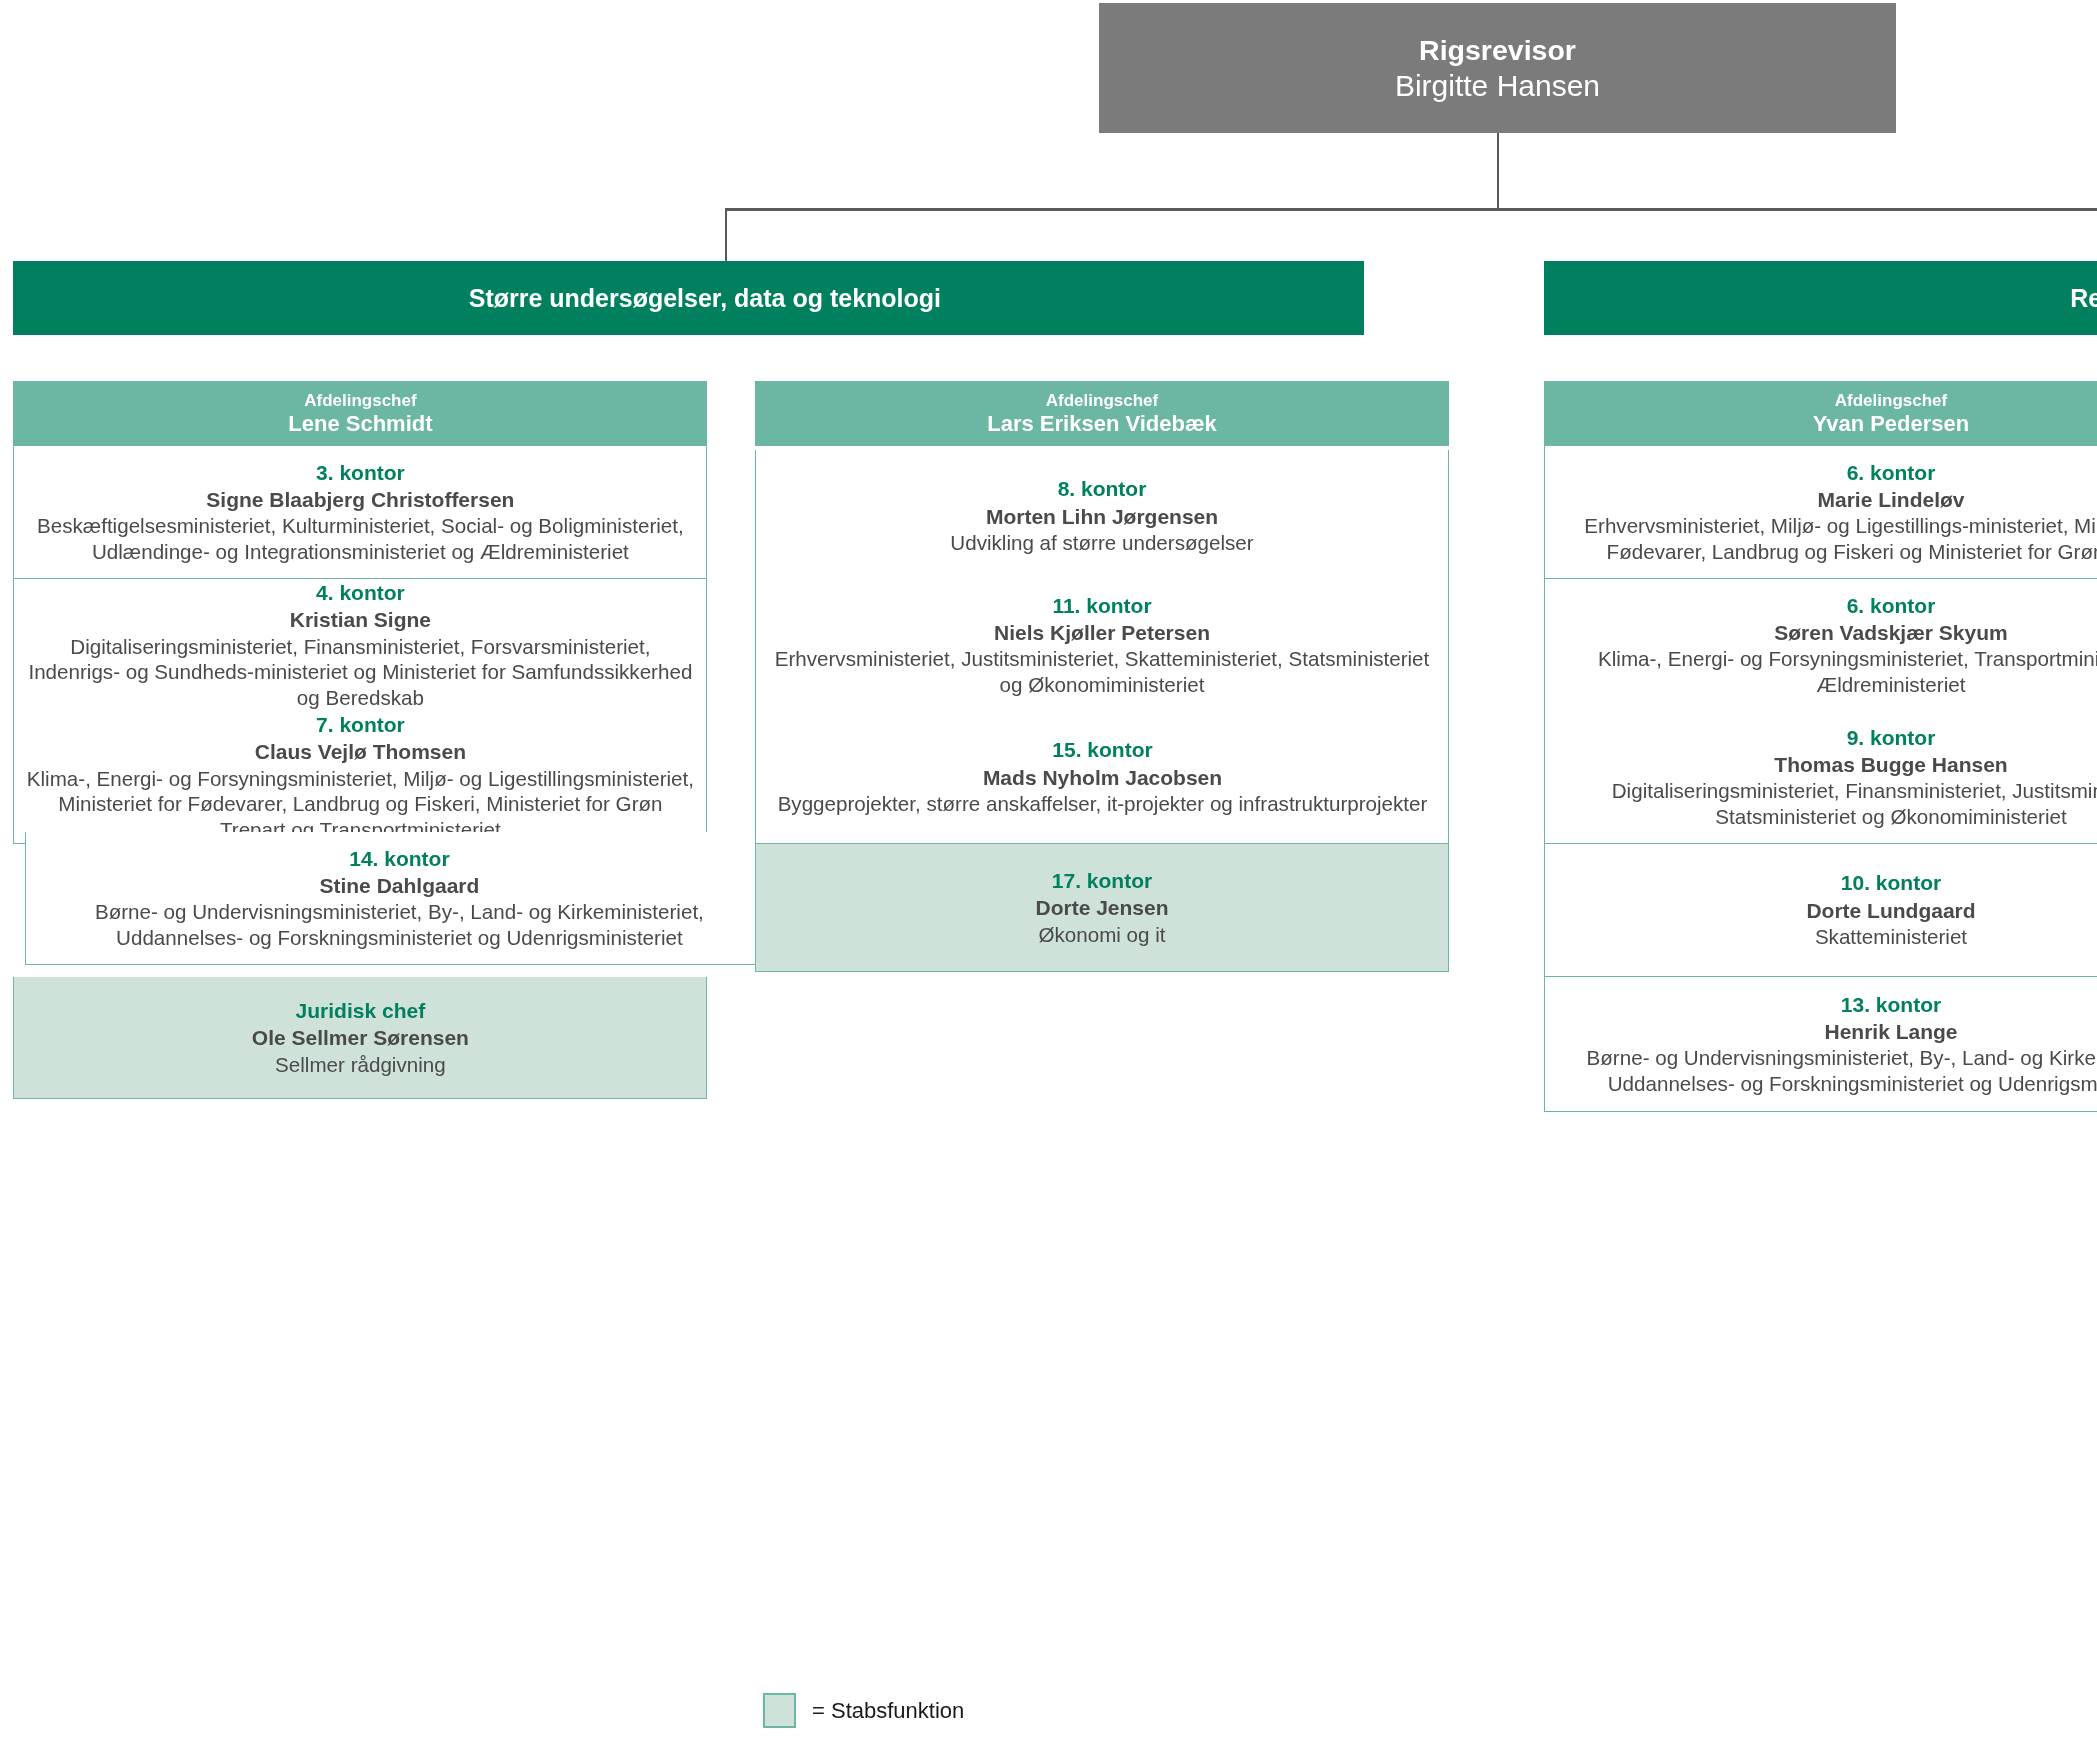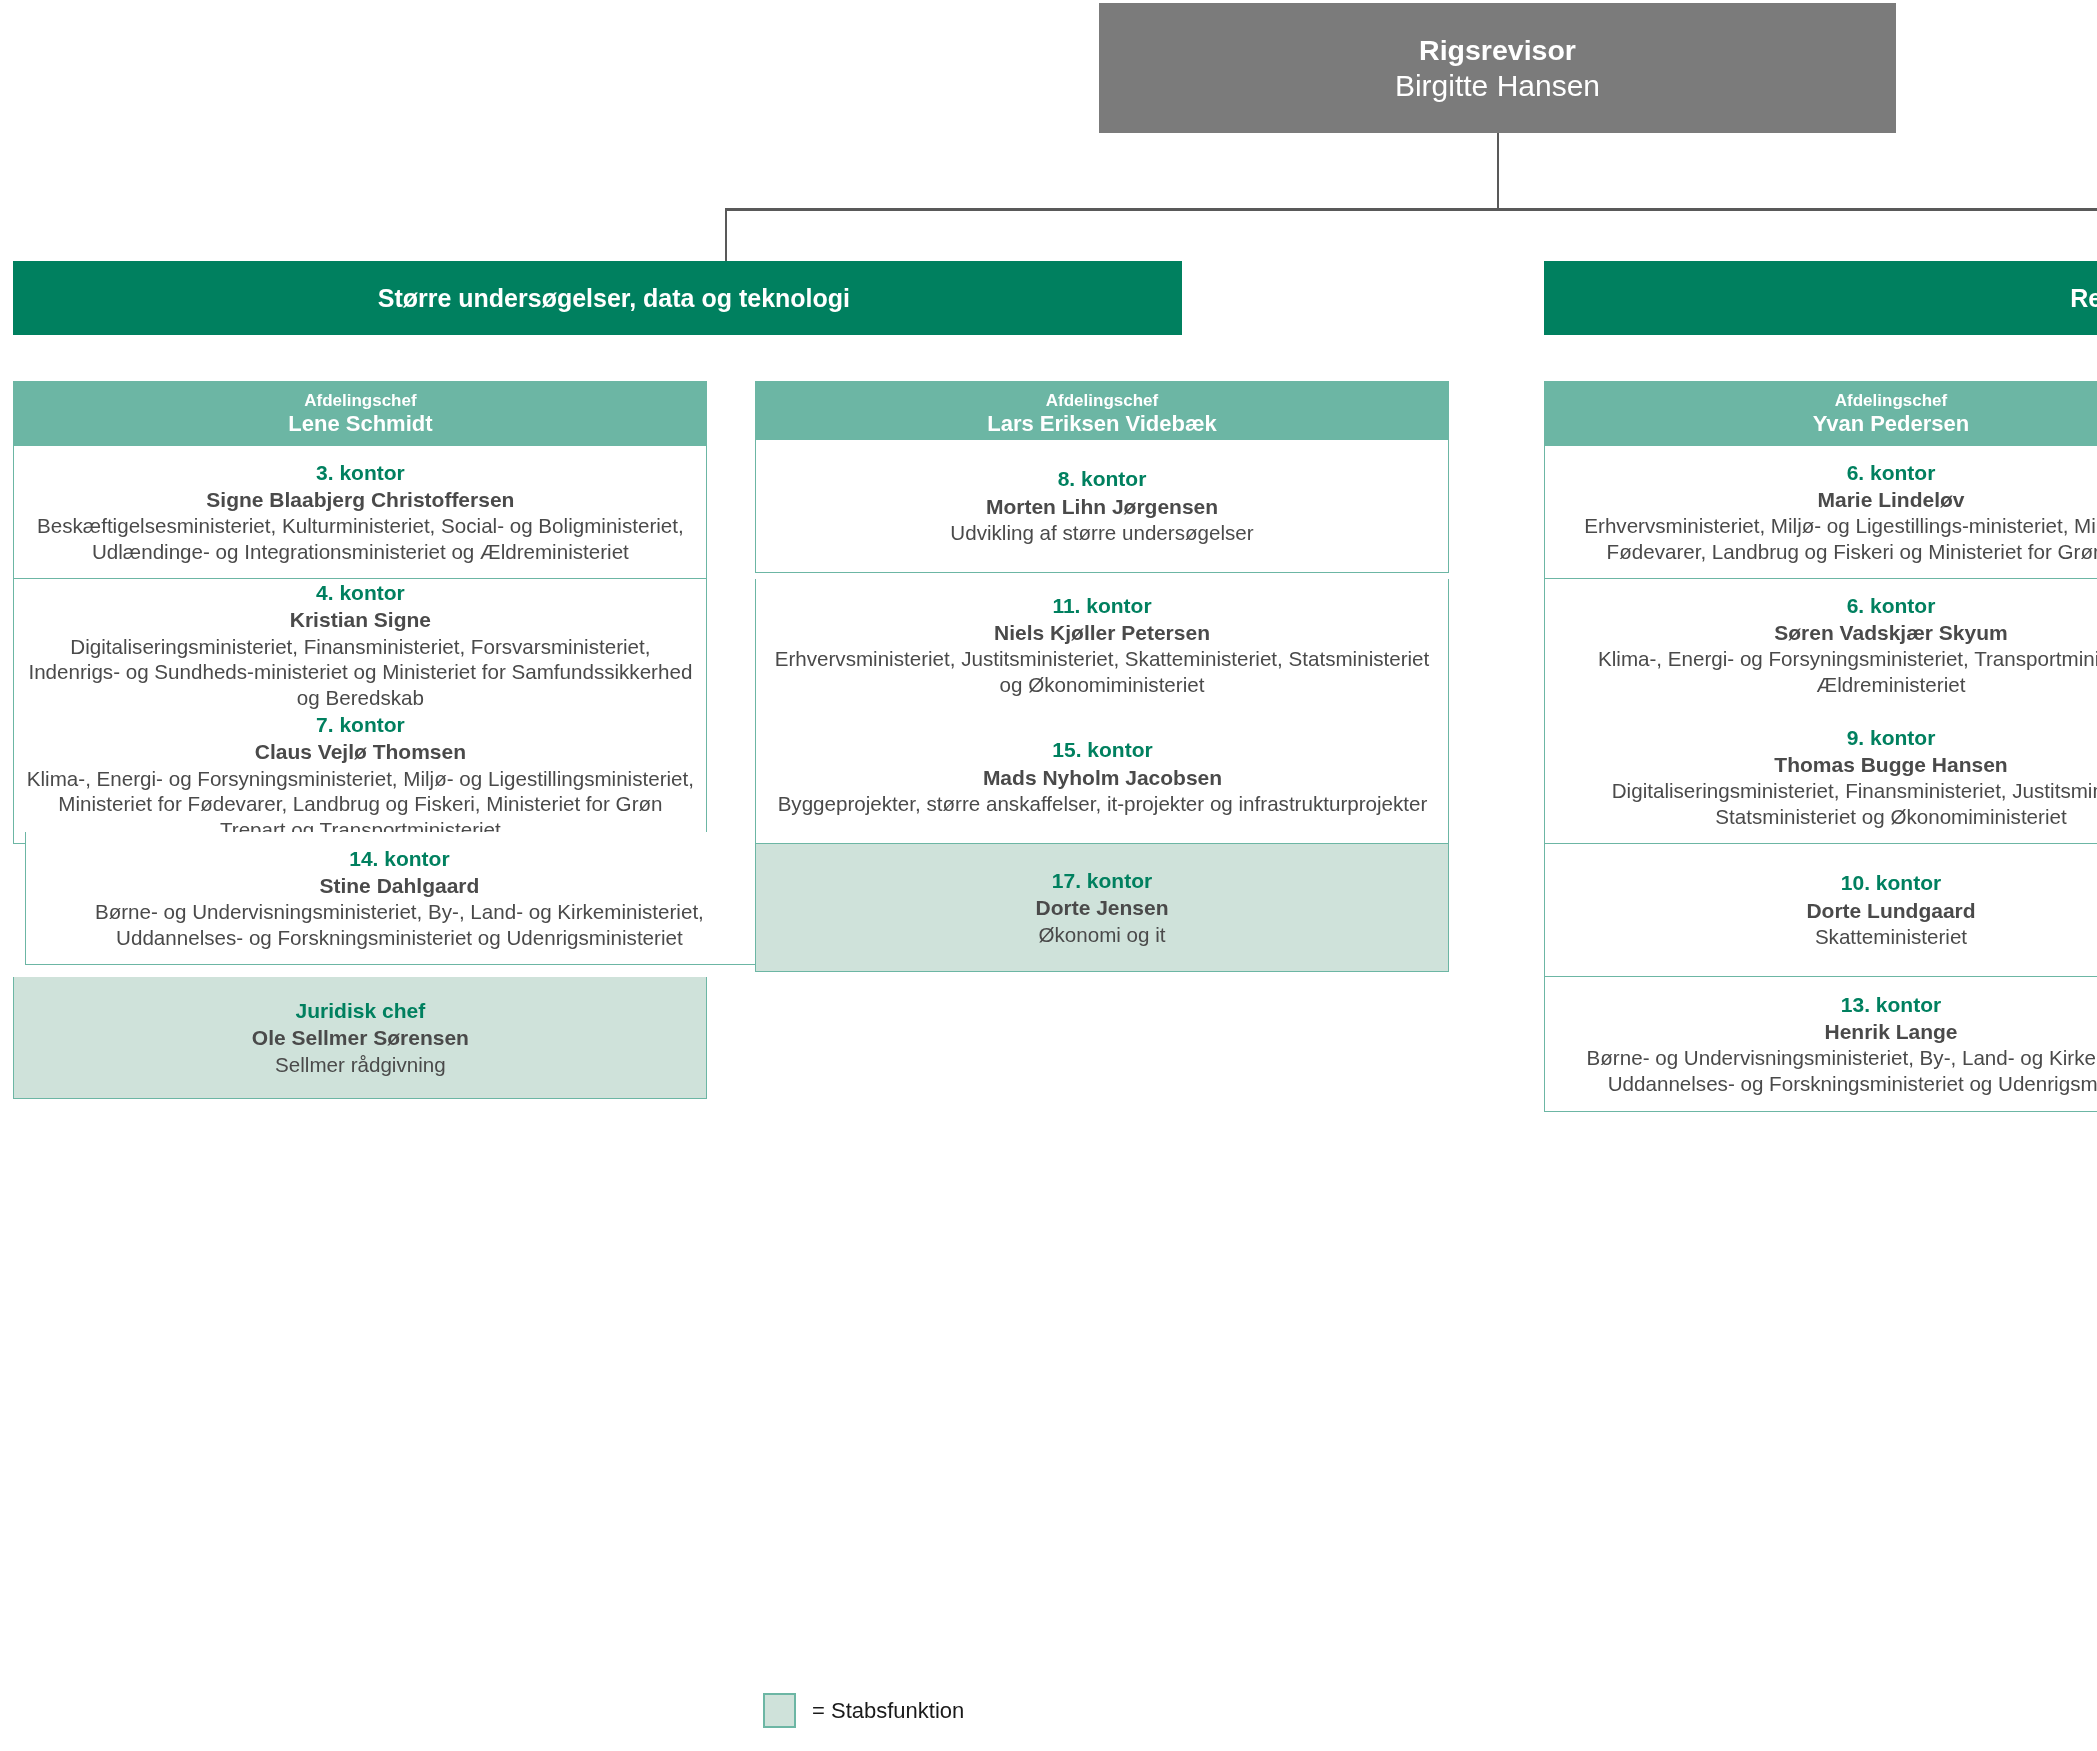--- a/index.html
+++ b/index.html
@@ -25,21 +25,21 @@
   .v-main{left:1497px;top:133px;width:2.1px;height:76px;}
   .h-main{left:725px;top:208px;width:1552px;height:2.5px;}
   .v-left{left:725px;top:208px;width:2.1px;height:55px;}
 
   
   .banner{
     position:absolute;height:74px;background:#00805f;color:#ffffff;
     display:flex;align-items:center;justify-content:center;
     font-size:25px;font-weight:bold;box-sizing:border-box;
   }
-  #banner-left{left:13.4px;top:261px;width:1169px;padding-left:32px;}
+  #banner-left{left:13.4px;top:261px;width:1351px;padding-left:32px;}
   #banner-right{left:1544px;top:261px;width:1447px;}
 
   
   .column{position:absolute;box-sizing:border-box;}
   .chief{
     background:#6cb6a4;color:#ffffff;
     display:flex;flex-direction:column;align-items:center;justify-content:center;
     box-sizing:border-box;
     font-weight:bold;
     border-left:1.7px solid #6cb6a4;border-right:1.7px solid #6cb6a4;
@@ -119,21 +119,21 @@
       </div>
       <div class="column office staff" style="left: 13.4px; top: 977px; width: 694px; height: 122px;">
         <div class="kontor">Juridisk chef</div>
         <div class="person">Ole Sellmer Sørensen</div>
         <div class="desc">Sellmer rådgivning</div>
       </div>
       <div class="column chief" style="left: 755px; top: 381px; width: 694px; height: 65px;">
         <div class="role">Afdelingschef</div>
         <div class="name">Lars Eriksen Videbæk</div>
       </div>
-      <div class="column office" style="left: 755px; top: 440px; width: 694px; height: 133px;">
+      <div class="column office" style="left: 755px; top: 450px; width: 694px; height: 133px;">
         <div class="kontor">8. kontor</div>
         <div class="person">Morten Lihn Jørgensen</div>
         <div class="desc">Udvikling af større undersøgelser</div>
       </div>
       <div class="column office" style="left: 755px; top: 579px; width: 694px; height: 133px; justify-content: center;">
         <div class="kontor">11. kontor</div>
         <div class="person">Niels Kjøller Petersen</div>
         <div class="desc">Erhvervsministeriet, Justitsministeriet, Skatteministeriet, Statsministeriet og Økonomiministeriet</div>
       </div>
       <div class="column office" style="left: 755px; top: 711px; width: 694px; height: 133px; padding-left: 12px;">

